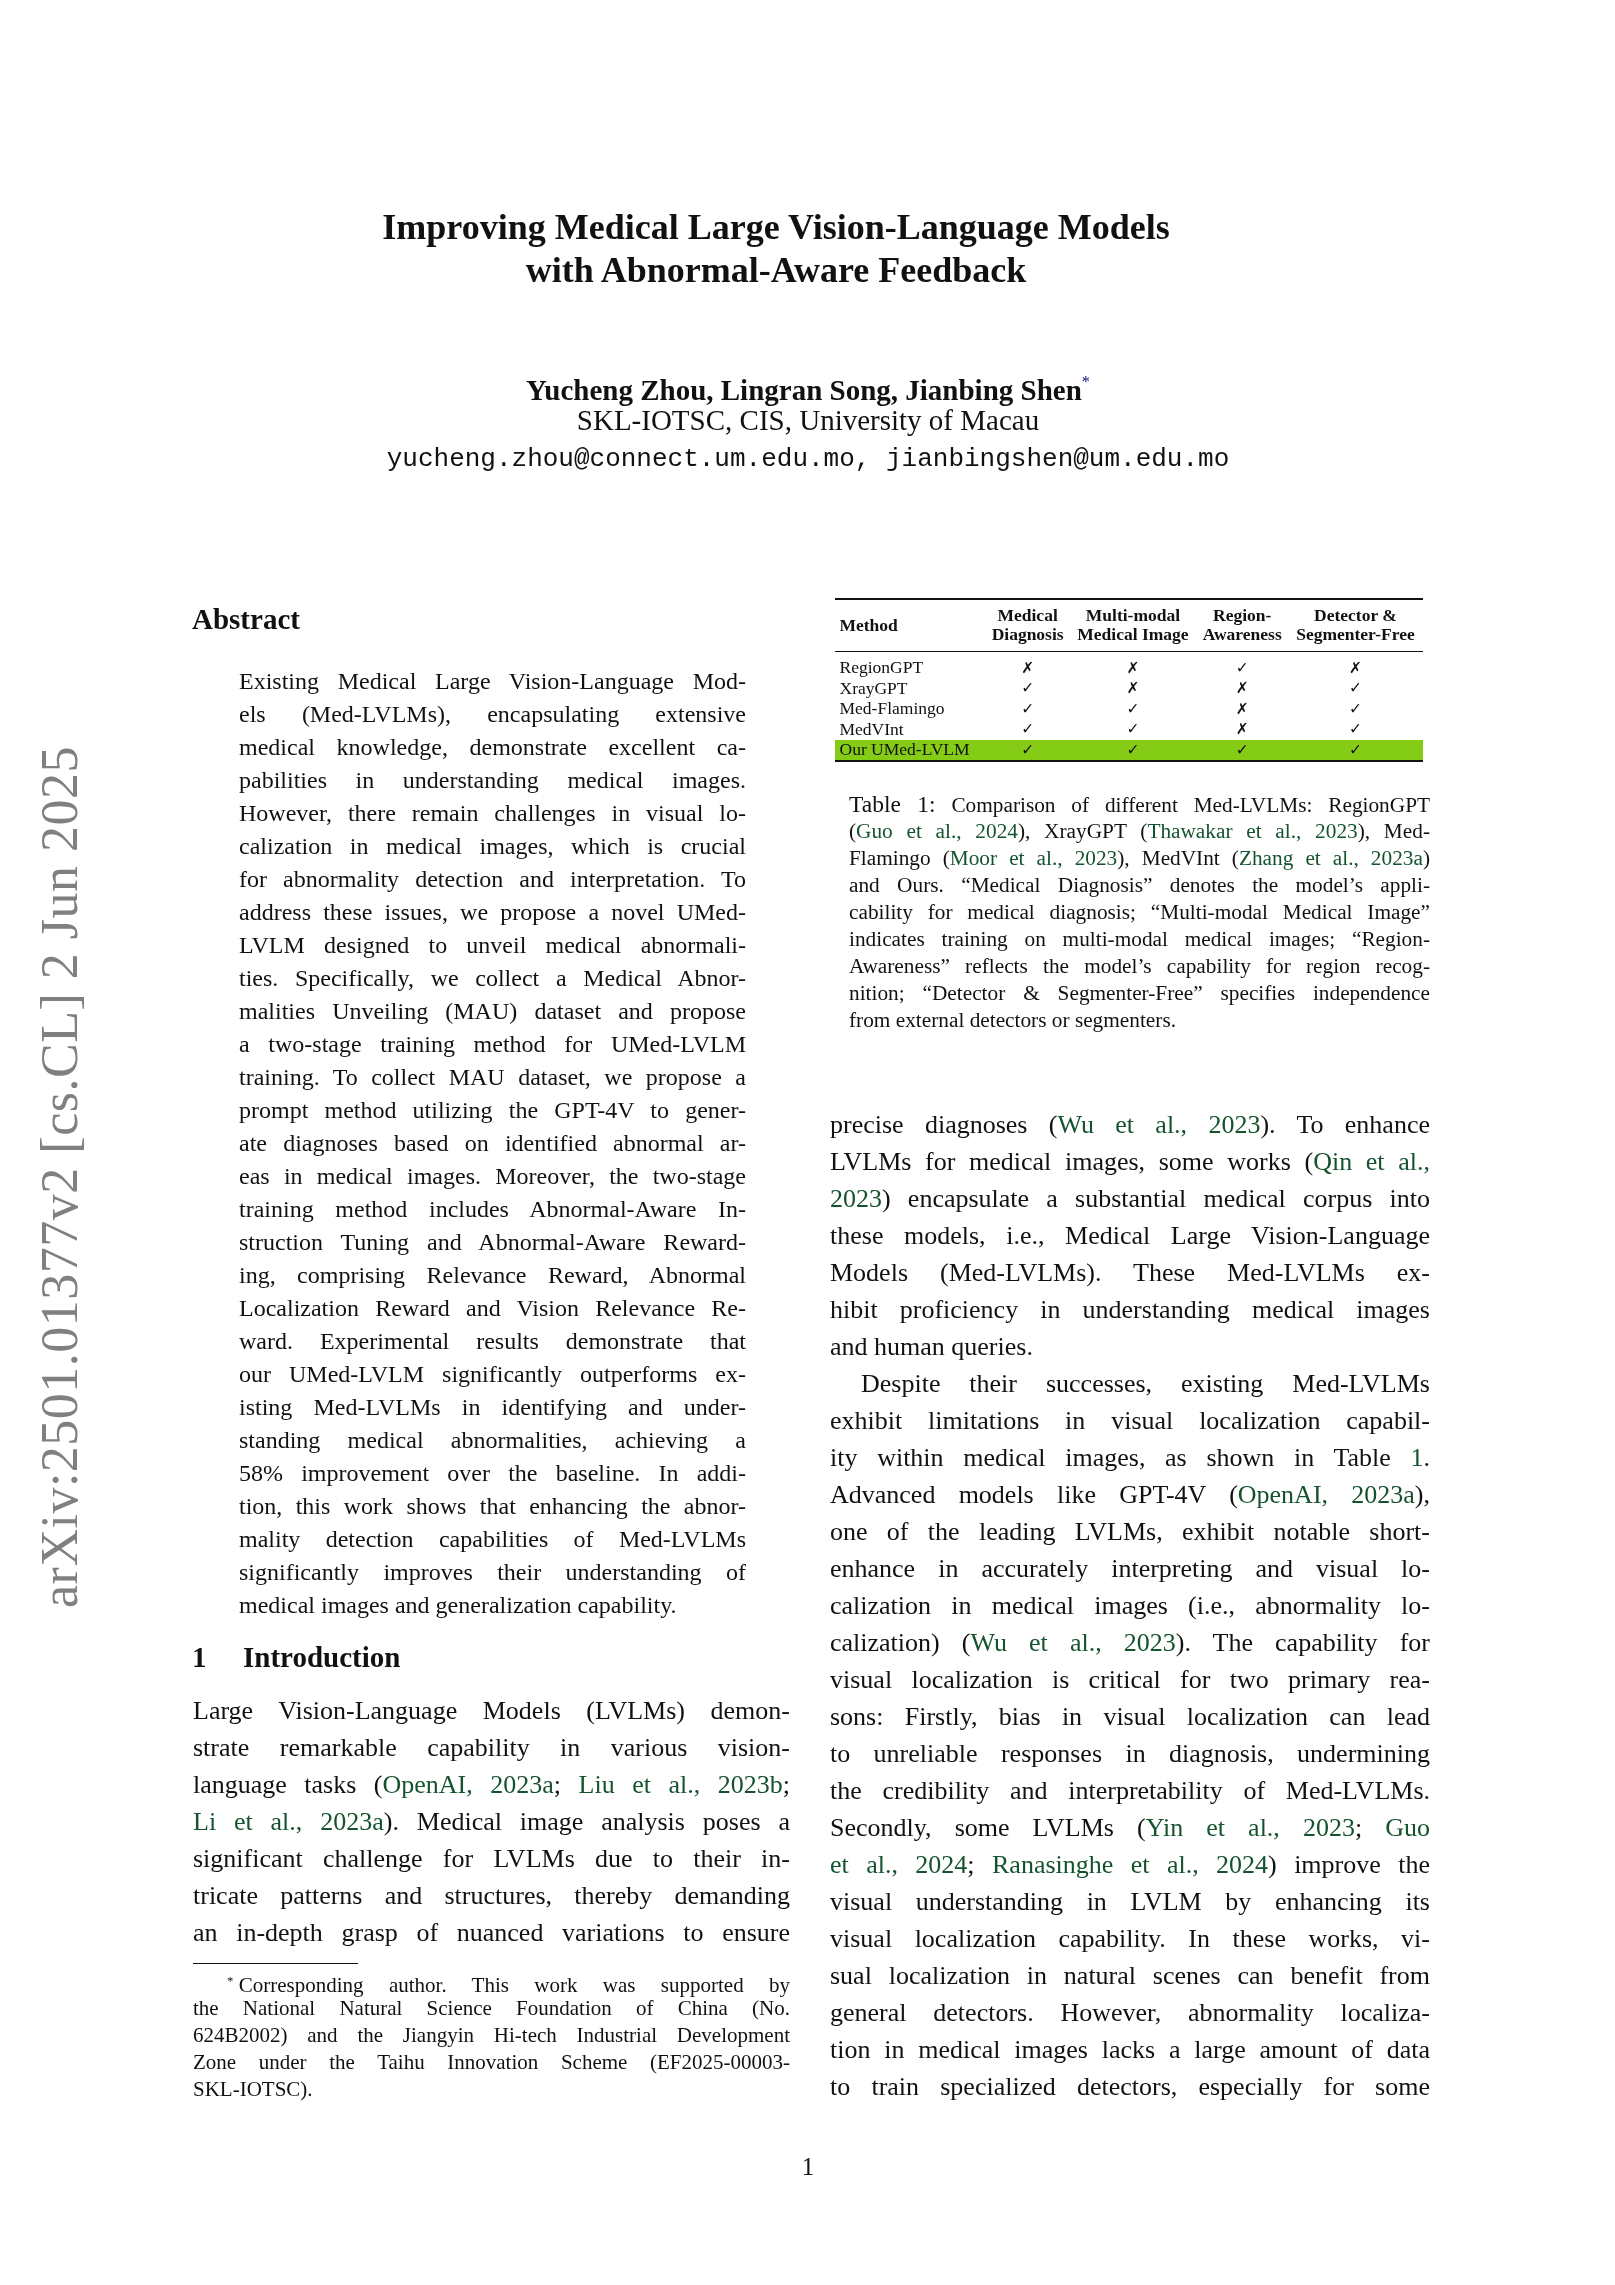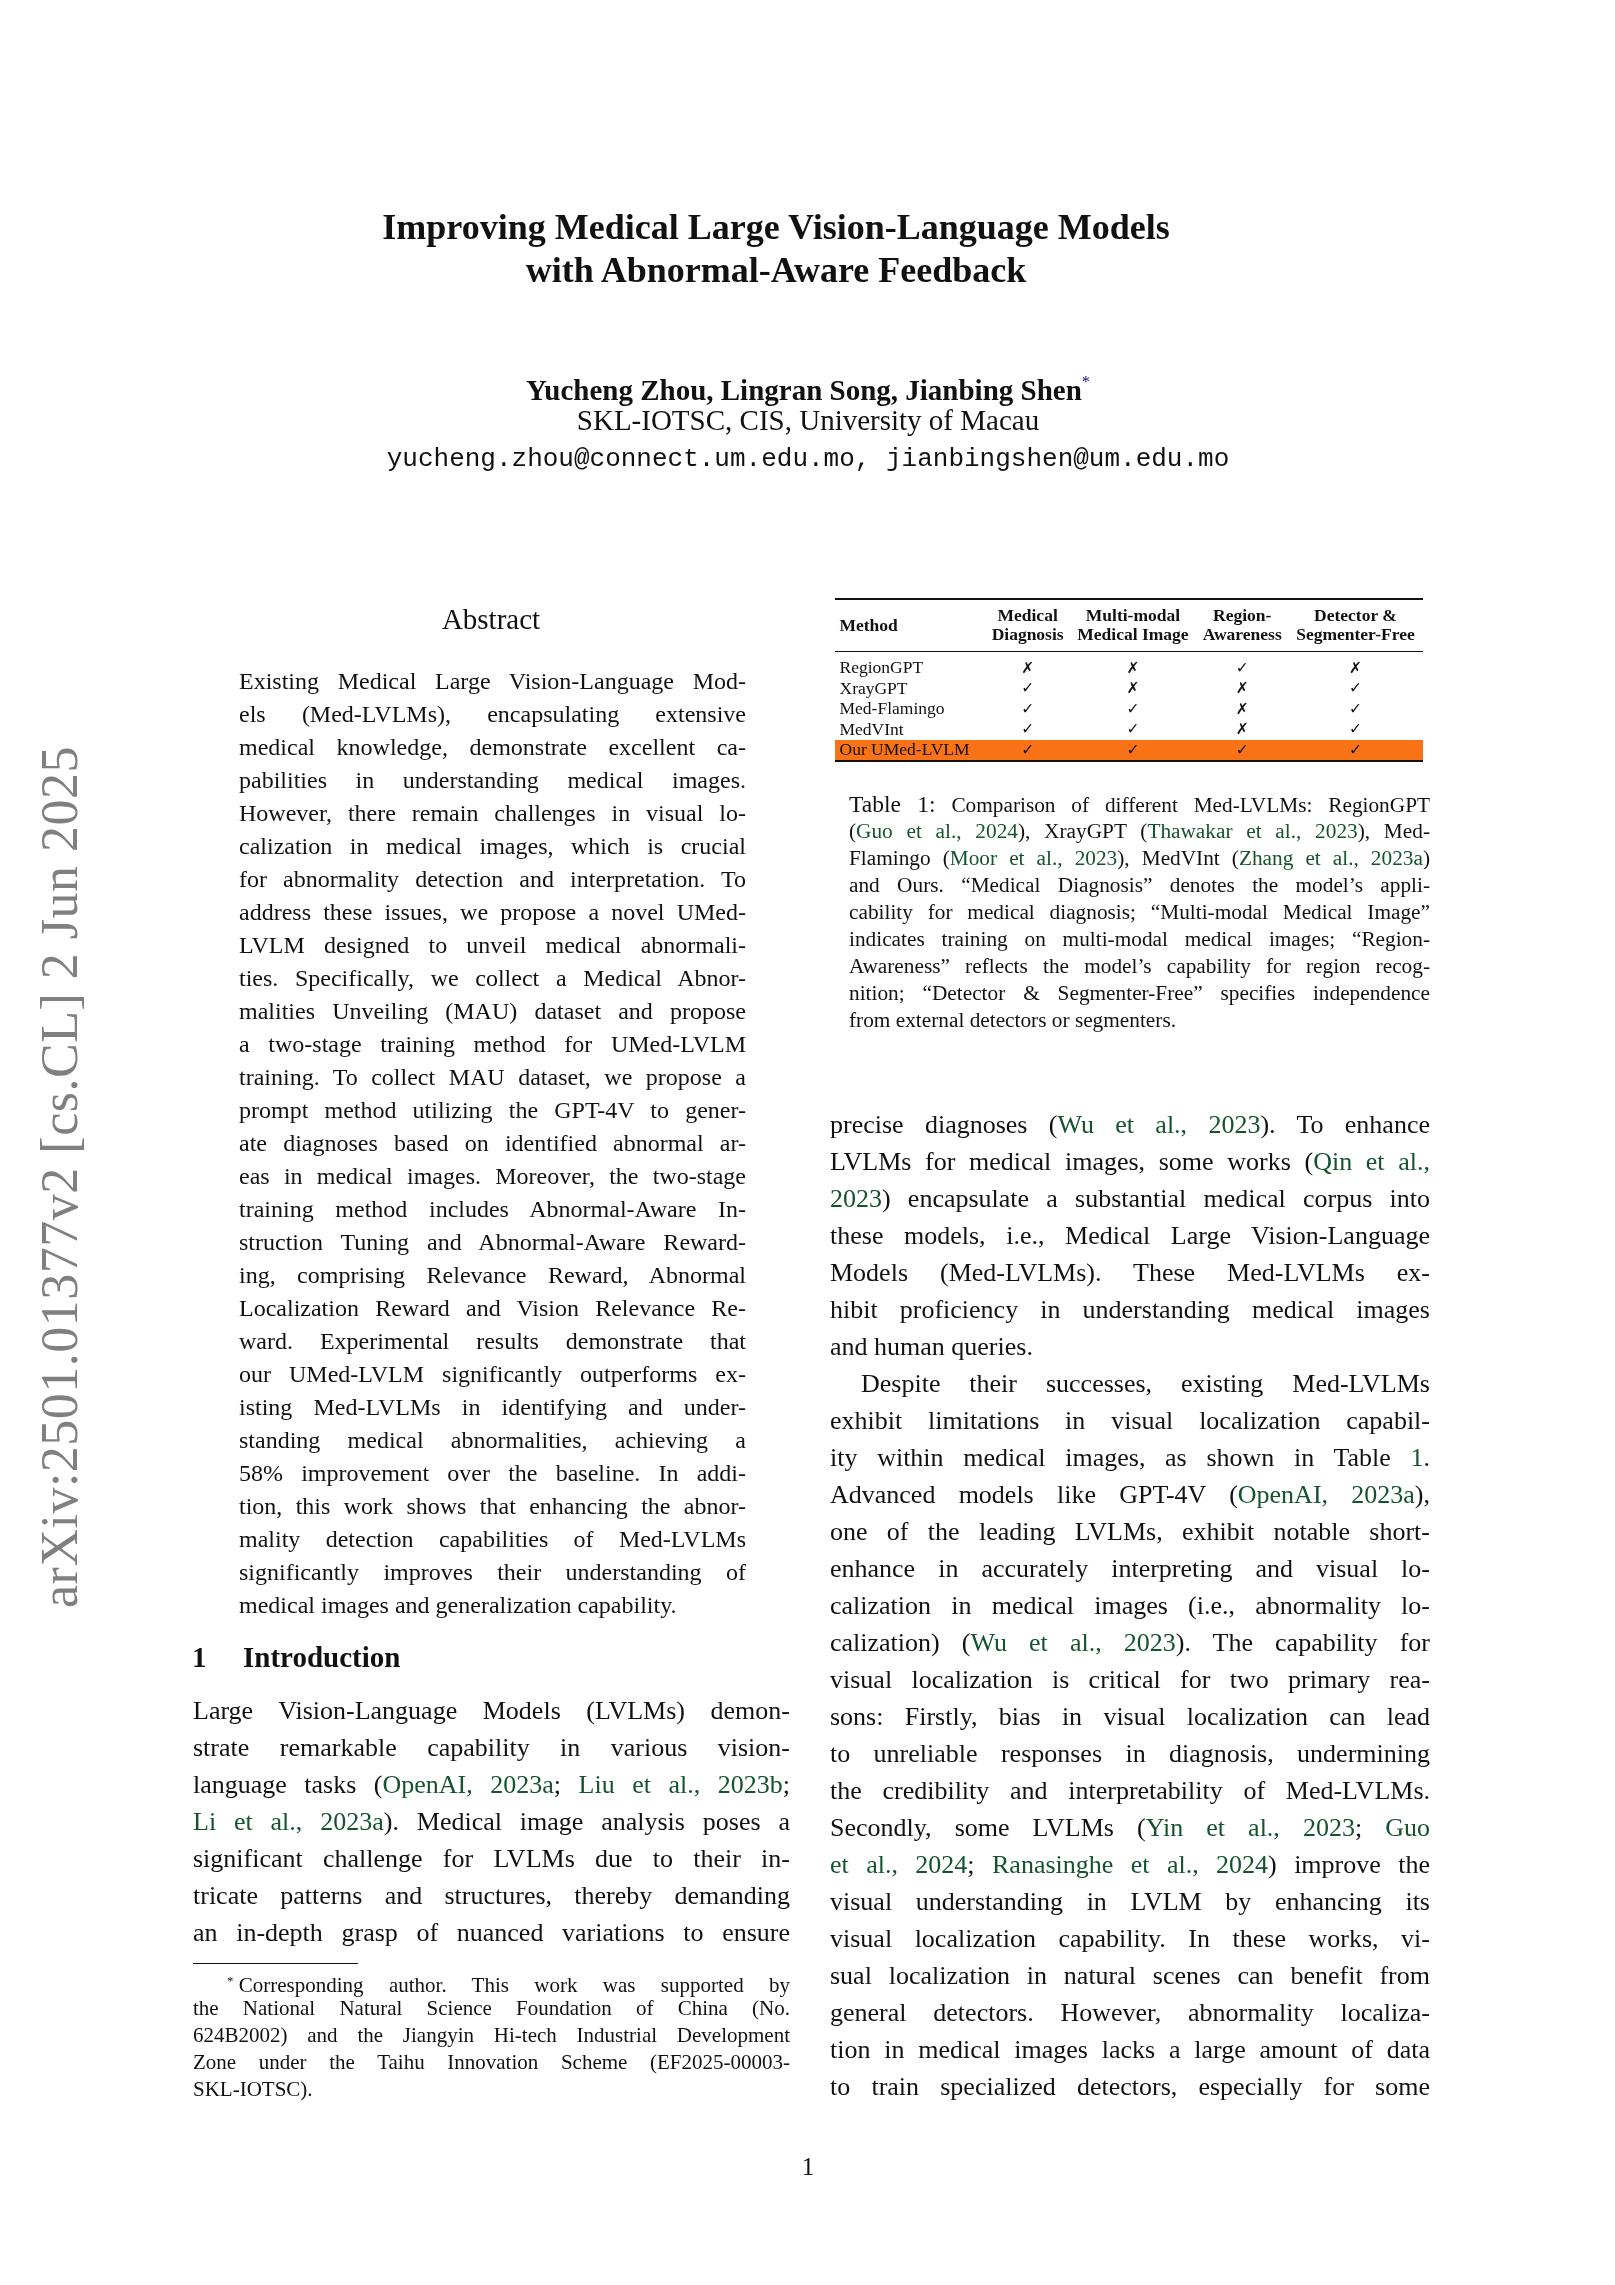--- a/index.html
+++ b/index.html
@@ -31,22 +31,22 @@
     position: absolute; left: 0; width: 1616px; top: 402px; text-align: center;
     font-size: 29px; line-height: 36px;
   }
   .emails {
     position: absolute; left: 0; width: 1616px; top: 441px; text-align: center;
     font-family: "Liberation Mono", "DejaVu Sans Mono", monospace; font-size: 26px; line-height: 36px;
   }
 
   
   .abstract-heading {
-    position: absolute; left: 192px; width: 598px; top: 601px; text-align: center;
-    font-weight: normal; font-size: 29px; line-height: 36px;
+    position: absolute; left: 192px; width: 598px; top: 601px; text-align: left;
+    font-weight: bold; font-size: 29px; line-height: 36px;
   }
   .abstract-body {
     position: absolute; left: 239px; width: 507px; top: 665px;
     font-size: 24px; line-height: 33px; text-align: justify; hyphens: manual;
   }
   .abstract-body .line { display: block; text-align: justify; text-align-last: justify; height: 33px; white-space: nowrap; }
   .abstract-body .line.last { text-align-last: left; }
 
   
   .section-heading {
@@ -77,21 +77,21 @@
   
   .table-wrap { position: absolute; left: 835px; top: 598px; width: 588px; }
   table.cmp { border-collapse: collapse; width: 588px; font-size: 17.5px; }
   table.cmp thead tr { border-top: 2.3px solid #111; border-bottom: 1.4px solid #111; }
   table.cmp tbody tr:last-child { border-bottom: 2.3px solid #111; }
   table.cmp th { font-weight: bold; line-height: 19px; padding: 6.3px 1.8px 7.2px 1.8px; text-align: center; vertical-align: middle; }
   table.cmp th.method { text-align: left; padding-left: 4.5px; }
   table.cmp td { line-height: 19.4px; padding: 0 1.8px; text-align: center; height: 20px; }
   table.cmp td.method { text-align: left; padding-left: 4.5px; }
   table.cmp tbody tr:first-child td { padding-top: 5.4px; }
-  table.cmp tbody tr.ours td { background: #f97316; }
+  table.cmp tbody tr.ours td { background: #84cc16; }
   .mark { font-family: "DejaVu Sans", sans-serif; font-size: 15.4px; }
 
   .caption {
     position: absolute; left: 830px; width: 600px; top: 791px;
     font-size: 21.3px; line-height: 27px;
   }
   .caption .line { display: block; text-align: justify; text-align-last: justify; height: 27px; white-space: nowrap; margin-left: 19px; }
   .caption .line.last { text-align-last: left; }
   .caption .lbl { font-size: 23.5px; }
 

